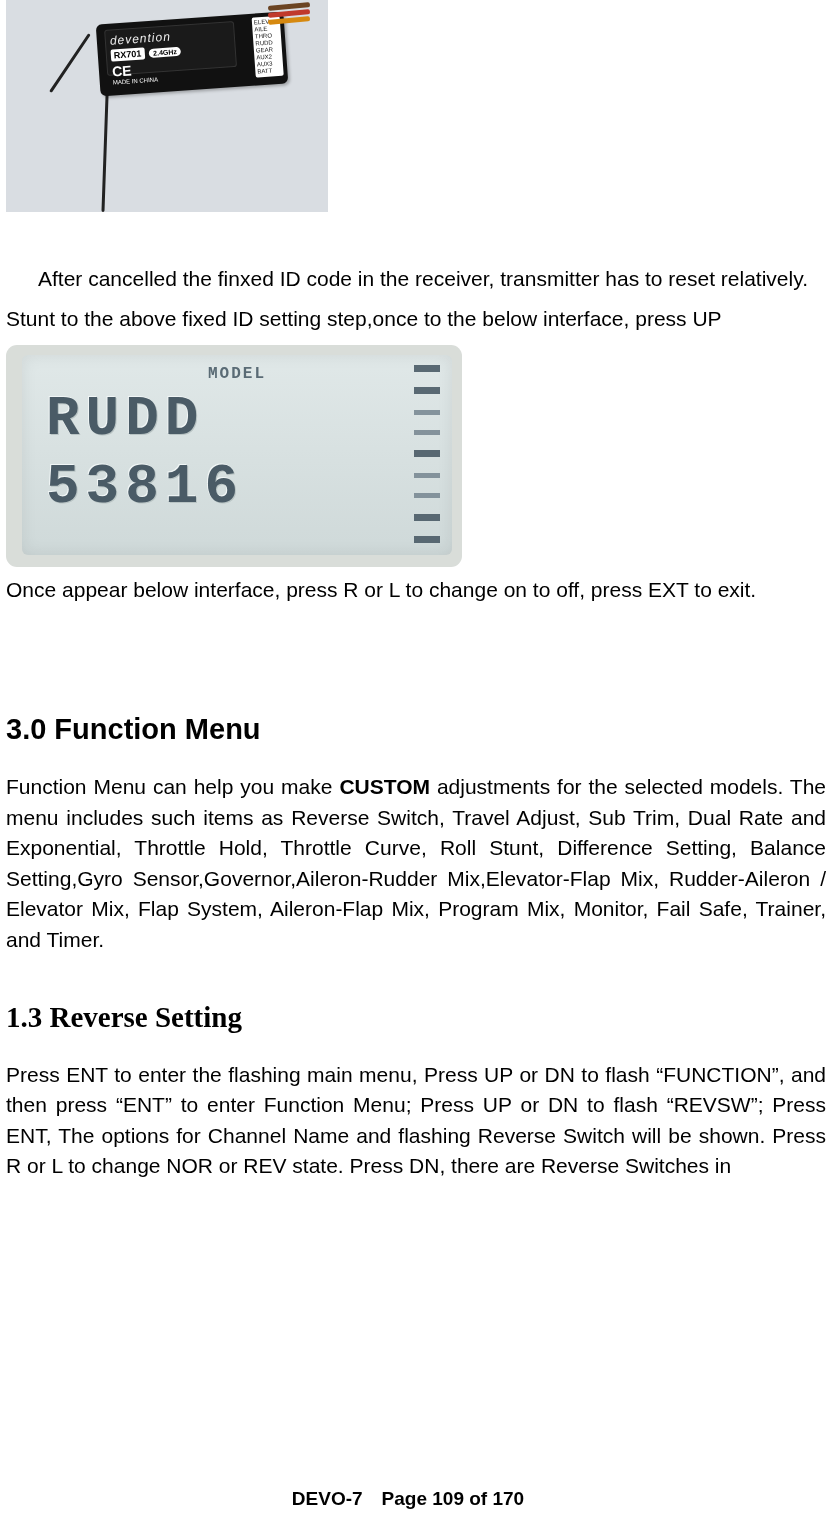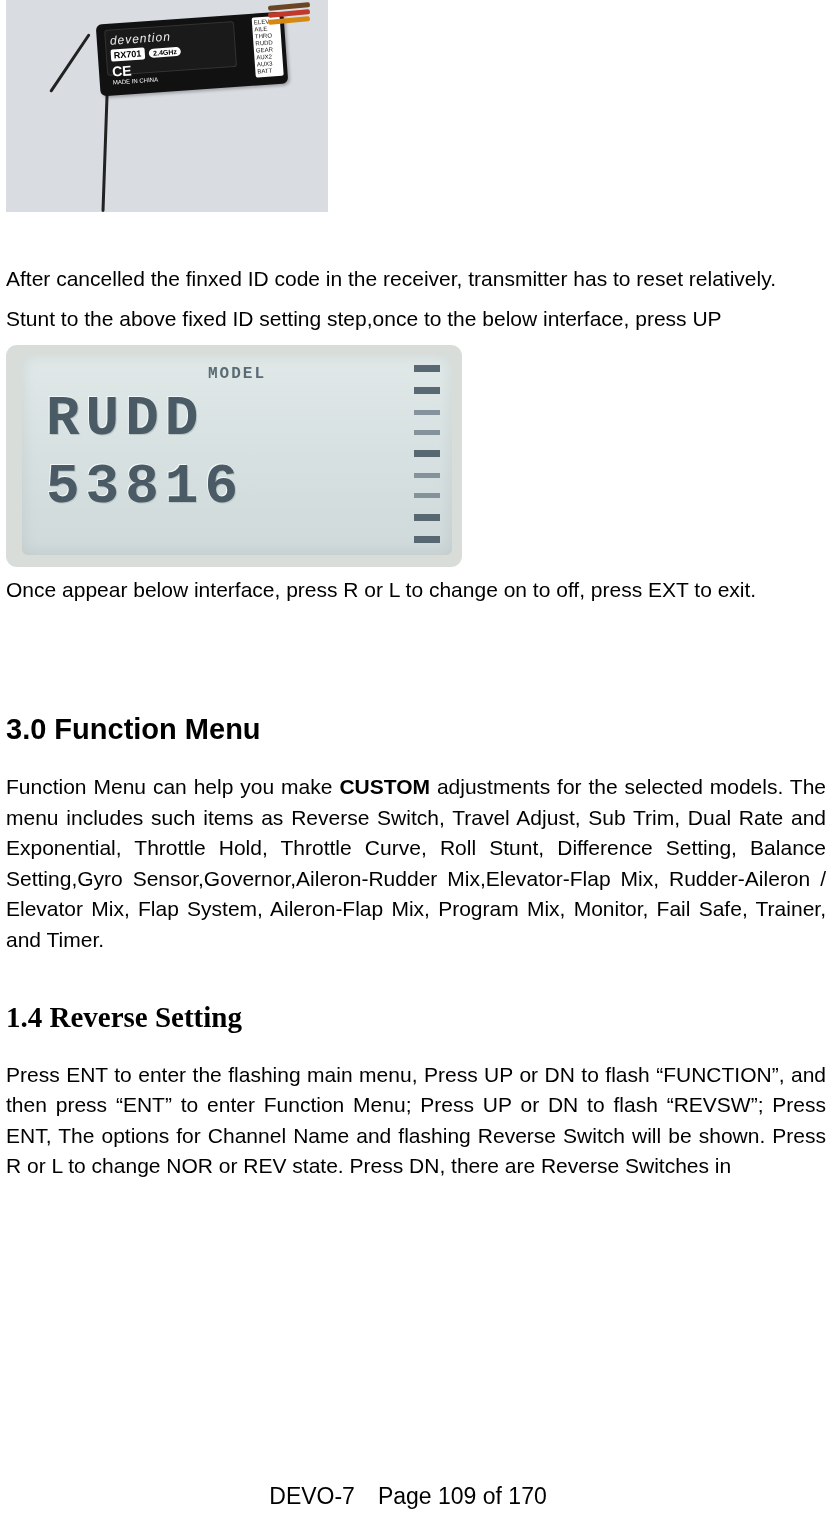--- a/index.html
+++ b/index.html
@@ -120,21 +120,21 @@
   }
   .ant1 { left: 82px; top: 34px; height: 70px; transform: rotate(34deg); transform-origin: top; }
   .ant2 { left: 100px; top: 82px; height: 130px; transform: rotate(2deg); transform-origin: top; }
 
   .para {
     font-size: 21px;
     line-height: 1.45;
     margin: 0;
     text-align: left;
   }
-  .block-after-photo1 { margin-top: 52px; }
+  .block-after-photo1 { margin-top: 52px; margin-left: 32px; }
   .gap-small { margin-top: 10px; }
   .justify { text-align: justify; text-justify: inter-word; }
 
   .lcd-photo {
     width: 456px;
     height: 222px;
     background: #d9ddd9;
     margin-top: 10px;
     position: relative;
     overflow: hidden;
@@ -207,21 +207,22 @@
   }
   .sec30-body { margin-top: 26px; }
   .sec31-body { margin-top: 26px; }
   .bold { font-weight: bold; }
 
   .footer {
     position: absolute;
     bottom: 24px;
     left: 0; right: 16px;
     text-align: center;
-    font-size: 23px;
+    font-size: 19px;
+    font-weight: bold;
   }
 </style>
 </head>
 <body>
 
 <div class="page">
 
   <div class="receiver-photo">
     <div class="antenna ant1"></div>
     <div class="antenna ant2"></div>
@@ -275,17 +276,17 @@
     </div>
   </div>
 
   <p class="para para-below-lcd">Once appear below interface, press R or L to change on to off, press EXT to exit.</p>
 
   <h2 class="section sec30">3.0 Function Menu</h2>
   <p class="para justify sec30-body">
     <span>Function Menu can help you make </span><span class="bold">CUSTOM</span><span> adjustments for the selected models. The menu includes such items as Reverse Switch, Travel Adjust, Sub Trim, Dual Rate and Exponential, Throttle Hold, Throttle Curve, Roll Stunt, Difference Setting, Balance Setting,Gyro Sensor,Governor,Aileron-Rudder Mix,Elevator-Flap Mix, Rudder-Aileron / Elevator Mix, Flap System, Aileron-Flap Mix, Program Mix, Monitor, Fail Safe, Trainer, and Timer.</span>
   </p>
 
-  <h2 class="section sec31">1.4 Reverse Setting</h2>
+  <h2 class="section sec31">1.3 Reverse Setting</h2>
   <p class="para justify sec31-body">Press ENT to enter the flashing main menu, Press UP or DN to flash “FUNCTION”, and then press “ENT” to enter Function Menu; Press UP or DN to flash “REVSW”; Press ENT, The options for Channel Name and flashing Reverse Switch will be shown. Press R or L to change NOR or REV state. Press DN, there are Reverse Switches in</p>
 
   <div class="footer">DEVO-7 Page 109 of 170</div>
 </div>
 
 </body></html>

